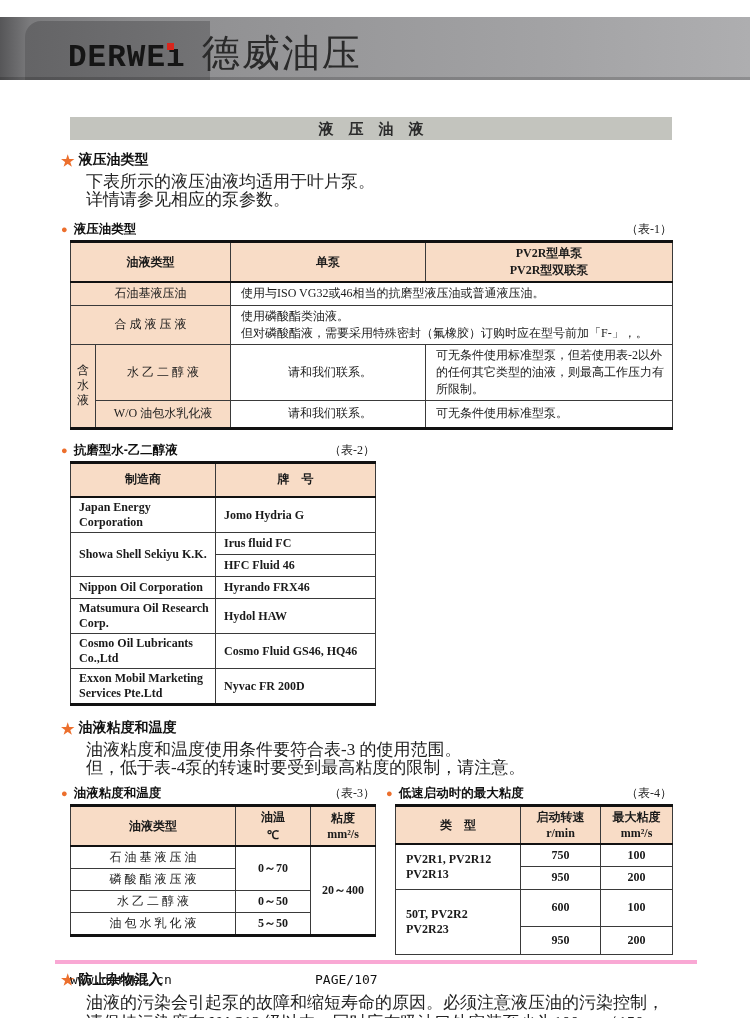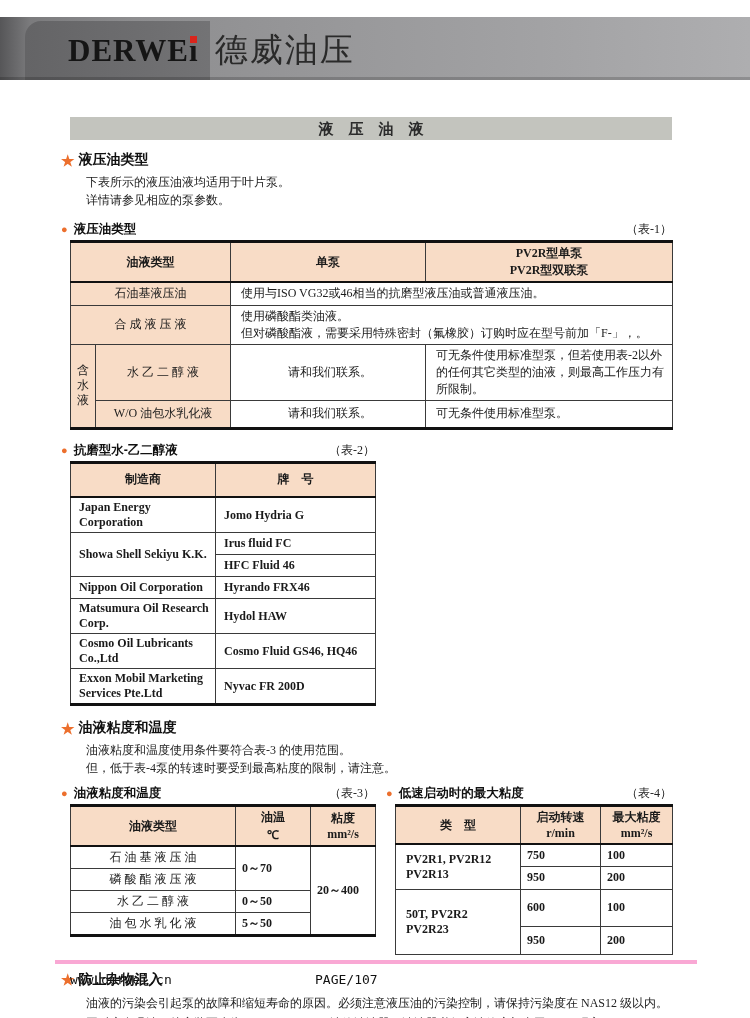--- a/index.html
+++ b/index.html
@@ -7,52 +7,52 @@
   body { width:750px; font-family:"Liberation Serif", serif; color:#1a1a1a; }
   .page { position:relative; width:750px; height:1018px; background:#fff; overflow:hidden; }
 
   
   .banner { position:relative; margin-top:17px; height:63px;
     background:linear-gradient(90deg,#565658 0%,#7b7b7d 4%,#8d8d8f 18%,#98989a 45%,#a2a2a4 72%,#aeaeb0 100%); }
   .banner::after { content:""; position:absolute; left:0; right:0; bottom:0; height:3px; background:rgba(0,0,0,.18); }
   .logo-panel { position:absolute; left:25px; top:4px; bottom:0; width:185px;
     background:linear-gradient(90deg,#646466,#737375); border-radius:16px 0 0 0; }
   .logo { position:absolute; left:68px; top:11px; display:flex; align-items:baseline; }
-  .logo-en { font-family:Liberation Serif, serif; font-weight:800; font-size:31px; letter-spacing:1px; color:#151515; }
+  .logo-en { font-family:Liberation Mono, monospace; font-weight:800; font-size:31px; letter-spacing:1px; color:#151515; }
   .logo-i { position:relative; }
   .logo-i::after { content:""; position:absolute; top:3px; left:1px; width:7px; height:7px; background:#d9251c; }
-  .logo-cn { font-size:33px; color:#2a2a2a; margin-left:16px; letter-spacing:2px; }
+  .logo-cn { font-size:38px; color:#2a2a2a; margin-left:16px; letter-spacing:2px; }
 
   
   .content { width:602px; margin-left:70px; }
 
   .title-bar { margin-top:37px; height:23px; line-height:23px; background:#c3c4be;
     text-align:center; font-family:"Liberation Sans", sans-serif; font-weight:bold;
     font-size:15px; color:#2b2b2b; white-space:pre; }
 
   .sec { display:flex; align-items:center; margin:11px 0 0 -9px;
     font-family:"Liberation Sans", sans-serif; font-weight:bold; font-size:14px; color:#111; }
   .star { color:#ec6f2d; font-size:15px; margin-right:4px; line-height:1; }
-  .para { margin:4px 0 0 16px; font-size:12px; line-height:18px; color:#222; }
+  .para { margin:4px 0 0 16px; font-size:17px; line-height:18px; color:#222; }
 
   .tlabel { display:flex; align-items:center; margin:12px 0 2px -9px;
     font-family:"Liberation Sans", sans-serif; font-weight:bold; font-size:12.5px; color:#111; }
   .bullet { color:#ec6f2d; font-size:11px; margin-right:6px; line-height:1; }
   .tag { margin-left:auto; font-family:"Liberation Serif", serif; font-weight:normal; font-size:12px; color:#222; }
 
   
   table { border-collapse:collapse; table-layout:fixed;
     border-left:1px solid #3a3a3a; border-right:1px solid #3a3a3a;
     border-top:3px solid #111; border-bottom:3px solid #111; }
   th,td { border:1px solid #3a3a3a; font-size:12px; padding:2px 6px; vertical-align:middle; }
   th { background:#f8dcc6; font-weight:bold; text-align:center; color:#1a1a1a; }
   tr.hrow > th { border-bottom:2px solid #111; }
   td.name { background:#f8dcc6; text-align:center; }
   td.desc { text-align:left; padding-left:10px; }
-  td.c { font-weight:bold; }
+  td.c { text-align:center; font-weight:bold; }
   td.en { font-weight:bold; padding-left:8px; }
   td.grp { font-weight:bold; padding-left:10px; }
   .ml { white-space:pre-line; }
   td.vert { background:#f8dcc6; text-align:center; word-break:break-all; line-height:15px; padding:2px 6px; }
 
   .t1 { width:602px; }
   .t2, .t3 { width:305px; }
   .t4 { width:277px; border-bottom:1px solid #999; }
 
   .twocol { display:flex; margin-top:8px; }

